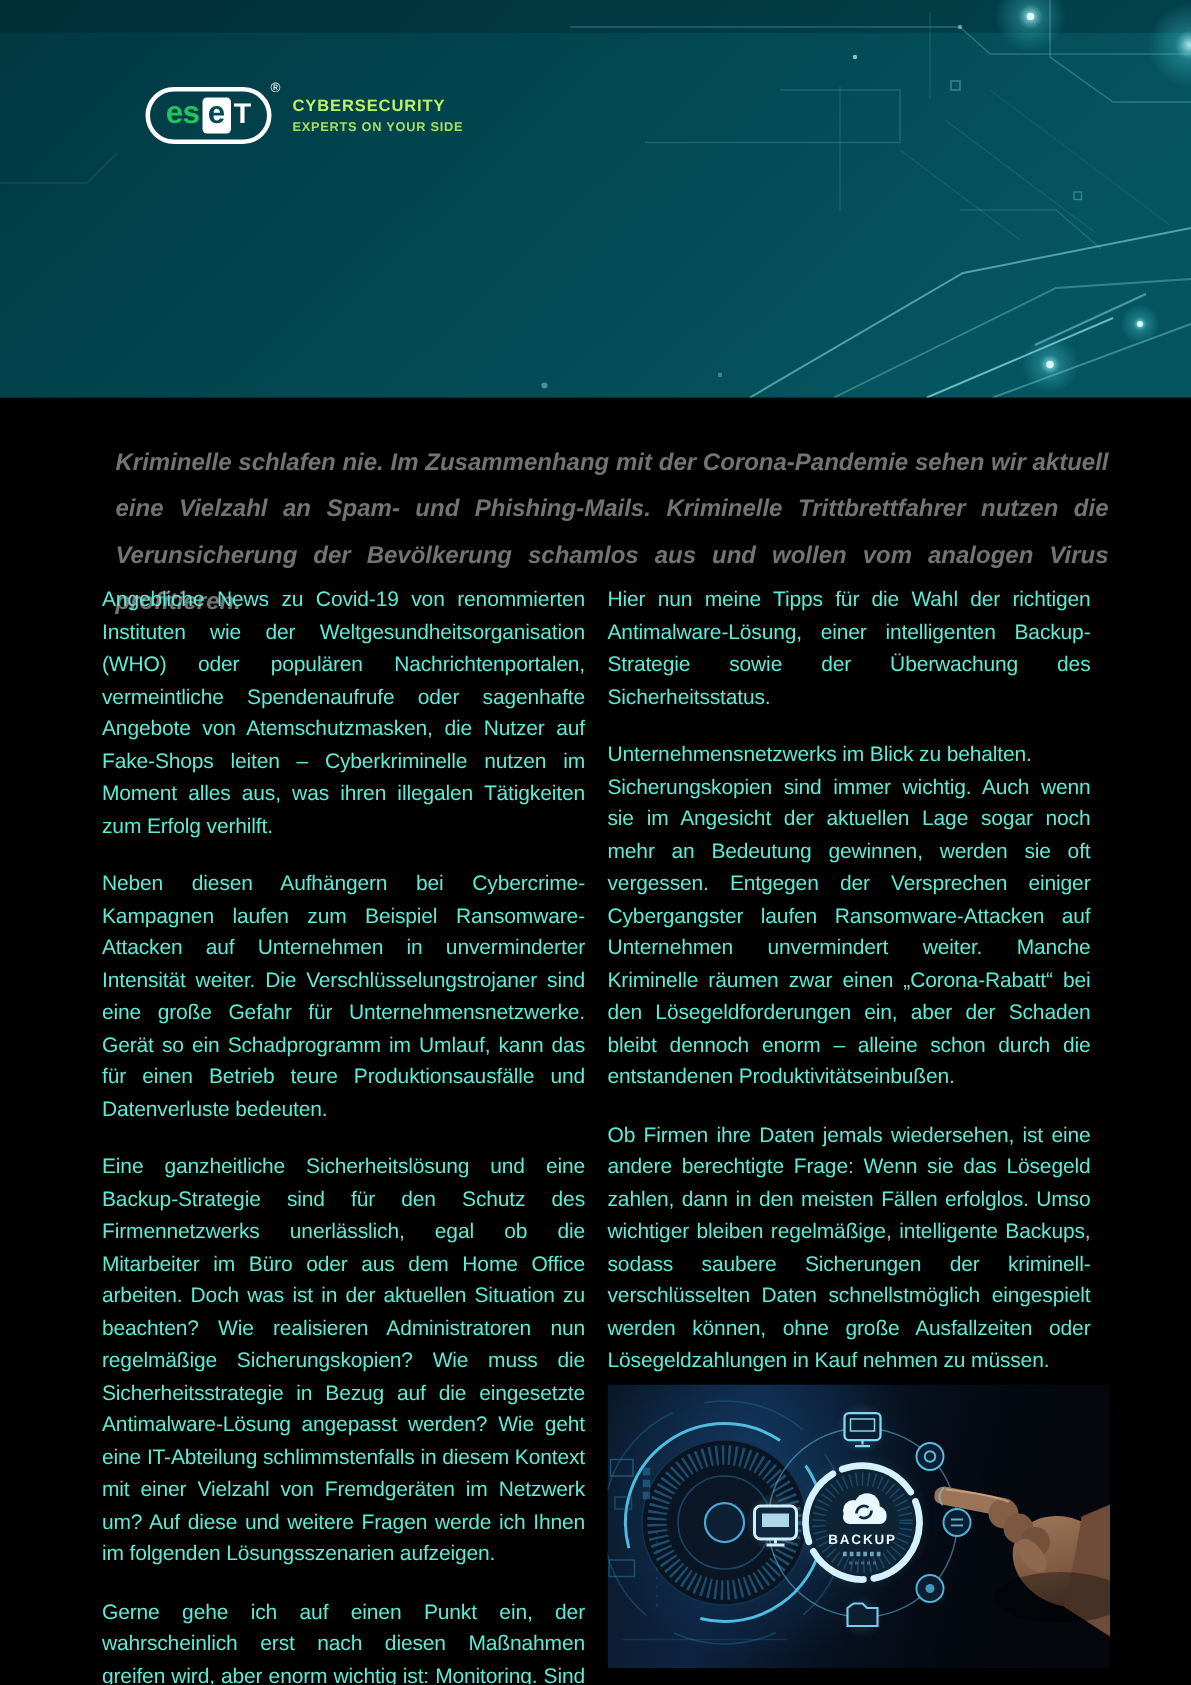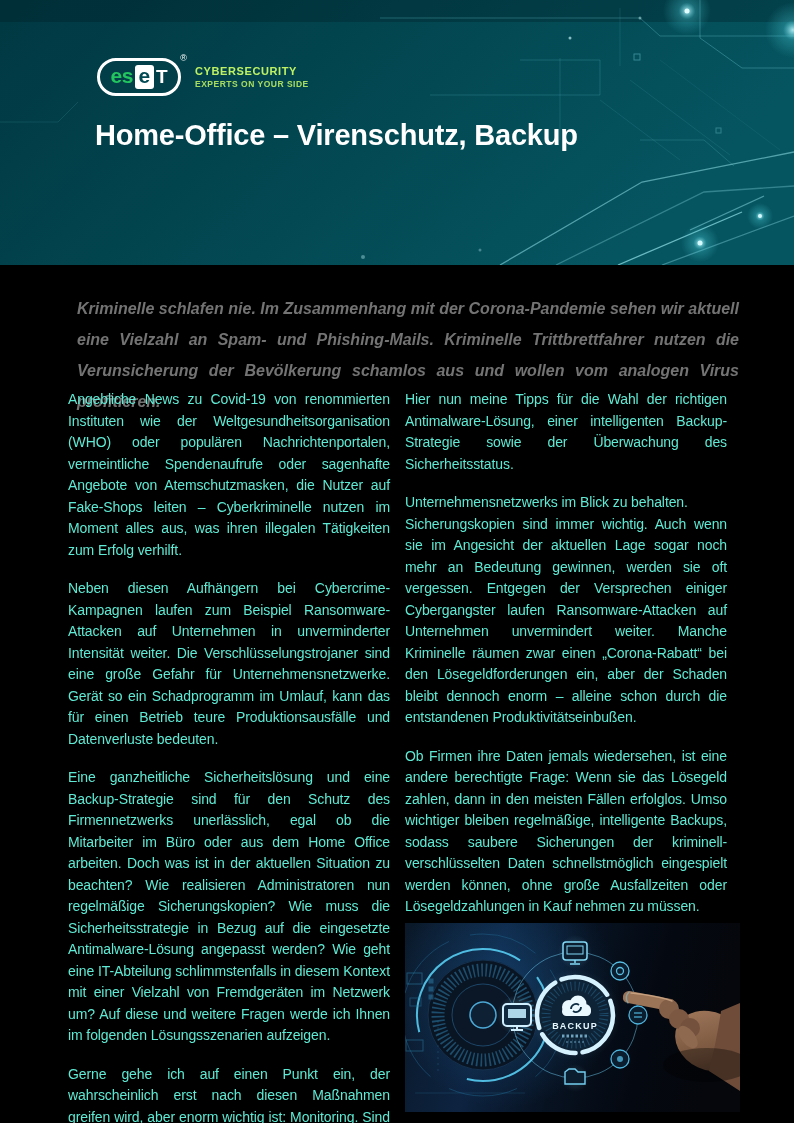--- a/index.html
+++ b/index.html
@@ -97,21 +97,21 @@
           </span>
         <span class="lg-t">T</span>
         <span class="lg-reg">®</span>
       </div>
       <div class="tagline">
         <div class="tag1">CYBERSECURITY</div>
         <div class="tag2">EXPERTS ON YOUR SIDE</div>
       </div>
     </div>
 
-    <h1 class="title"><span>Home-Office – Virenschutz, Backup</span><br></h1>
+    <h1 class="title"><br></h1>
   </header>
 
   <p class="intro">Kriminelle schlafen nie. Im Zusammenhang mit der Corona-Pandemie sehen wir aktuell eine Vielzahl an Spam- und Phishing-Mails. Kriminelle Trittbrettfahrer nutzen die Verunsicherung der Bevölkerung schamlos aus und wollen vom analogen Virus profitieren.</p>
 
   <div class="col col-left">
     <p class="body-p">Angebliche News zu Covid-19 von renommierten Instituten wie der Weltgesundheitsorganisation (WHO) oder populären Nachrichtenportalen, vermeintliche Spendenaufrufe oder sagenhafte Angebote von Atemschutzmasken, die Nutzer auf Fake-Shops leiten – Cyberkriminelle nutzen im Moment alles aus, was ihren illegalen Tätigkeiten zum Erfolg verhilft.</p>
     <p class="body-p">Neben diesen Aufhängern bei Cybercrime-Kampagnen laufen zum Beispiel Ransomware-Attacken auf Unternehmen in unverminderter Intensität weiter. Die Verschlüsselungstrojaner sind eine große Gefahr für Unternehmensnetzwerke. Gerät so ein Schadprogramm im Umlauf, kann das für einen Betrieb teure Produktionsausfälle und Datenverluste bedeuten.</p>
     <p class="body-p">Eine ganzheitliche Sicherheitslösung und eine Backup-Strategie sind für den Schutz des Firmennetzwerks unerlässlich, egal ob die Mitarbeiter im Büro oder aus dem Home Office arbeiten. Doch was ist in der aktuellen Situation zu beachten? Wie realisieren Administratoren nun regelmäßige Sicherungskopien? Wie muss die Sicherheitsstrategie in Bezug auf die eingesetzte Antimalware-Lösung angepasst werden? Wie geht eine IT-Abteilung schlimmstenfalls in diesem Kontext mit einer Vielzahl von Fremdgeräten im Netzwerk um? Auf diese und weitere Fragen werde ich Ihnen im folgenden Lösungsszenarien aufzeigen.</p>
     <p class="body-p">Gerne gehe ich auf einen Punkt ein, der wahrscheinlich erst nach diesen Maßnahmen greifen wird, aber enorm wichtig ist: Monitoring. Sind die Herausforderungen gemeistert, die ich in dieser Artikel-Serie aufgezeigt habe, gilt es, den Sicherheitsstatus des</p>
   </div>

